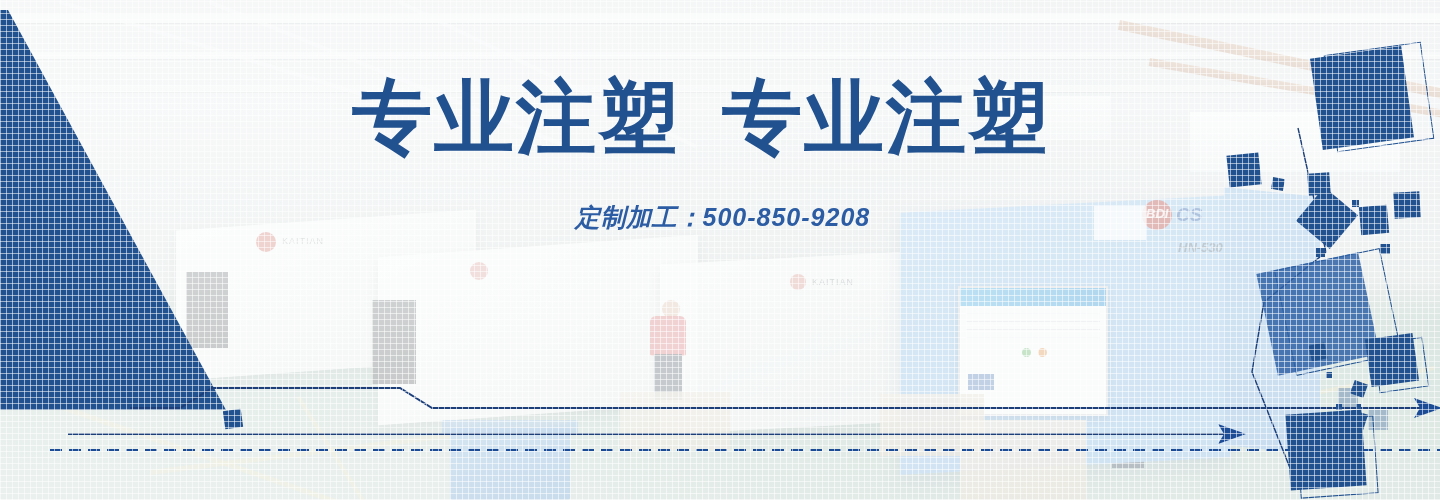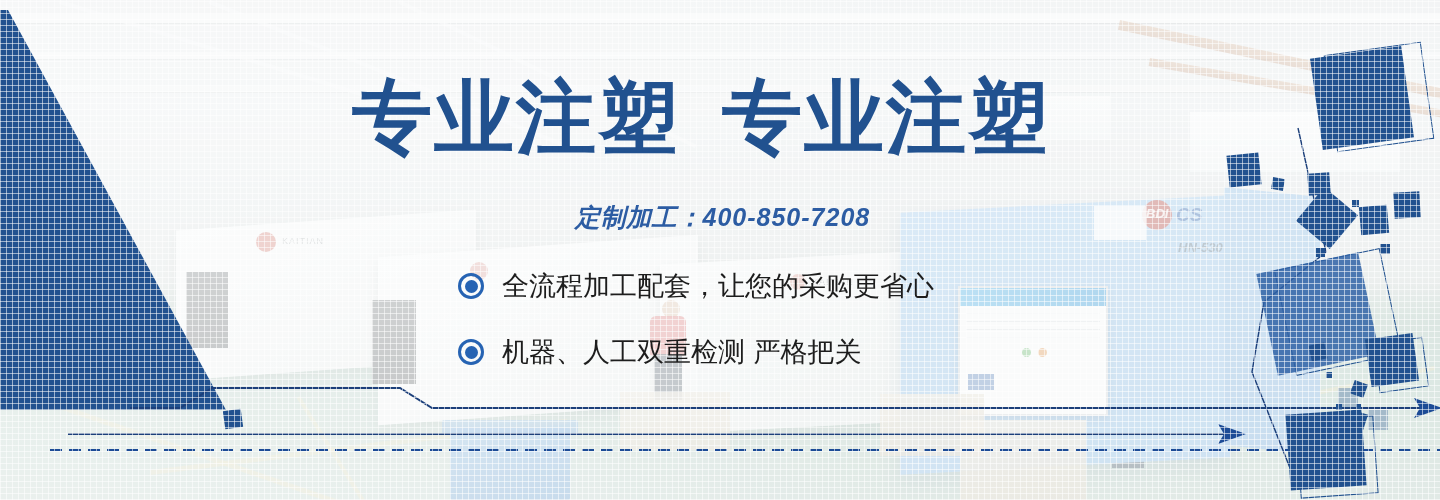--- a/index.html
+++ b/index.html
@@ -277,31 +277,17 @@
   <div class="sq-ol" style="left:1298px;top:418px;width:76px;height:76px;transform:rotate(-4deg);"></div>
   <div class="sq" style="left:1288px;top:412px;width:76px;height:76px;transform:rotate(-4deg);"></div>
 
   <div class="mesh"></div>
 
   <div class="headline">
     <span>专业注塑</span><span class="gap"></span><span>专业注塑</span>
   </div>
 
   <div class="hotline">
-    <span>定制加工：</span><span class="num">400-850-7208</span>
+    <span>定制加工：</span><span class="num">500-850-9208</span>
   </div>
 
-  <div class="bullets">
-    <div class="bullet">
-      <span class="bullet-icon">
-          <i></i>
-        </span>
-      <span class="bullet-text">全流程加工配套，让您的采购更省心</span>
-    </div>
-    <div class="bullet">
-      <span class="bullet-icon">
-          <i></i>
-        </span>
-      <span class="bullet-text">机器、人工双重检测 严格把关</span>
-    </div>
-  </div>
 
 </div>
 
 </body></html>

